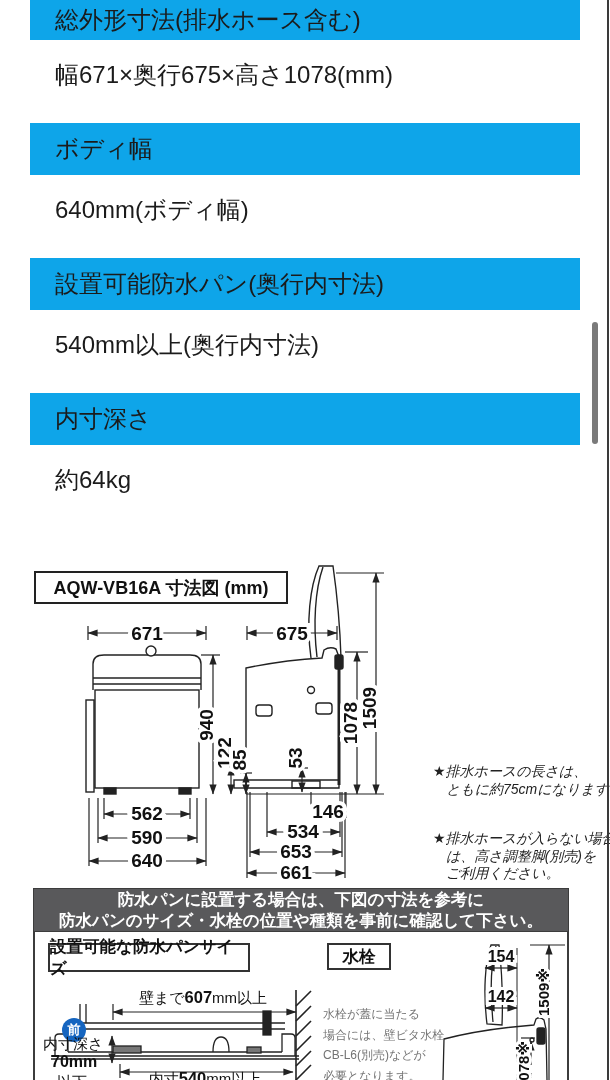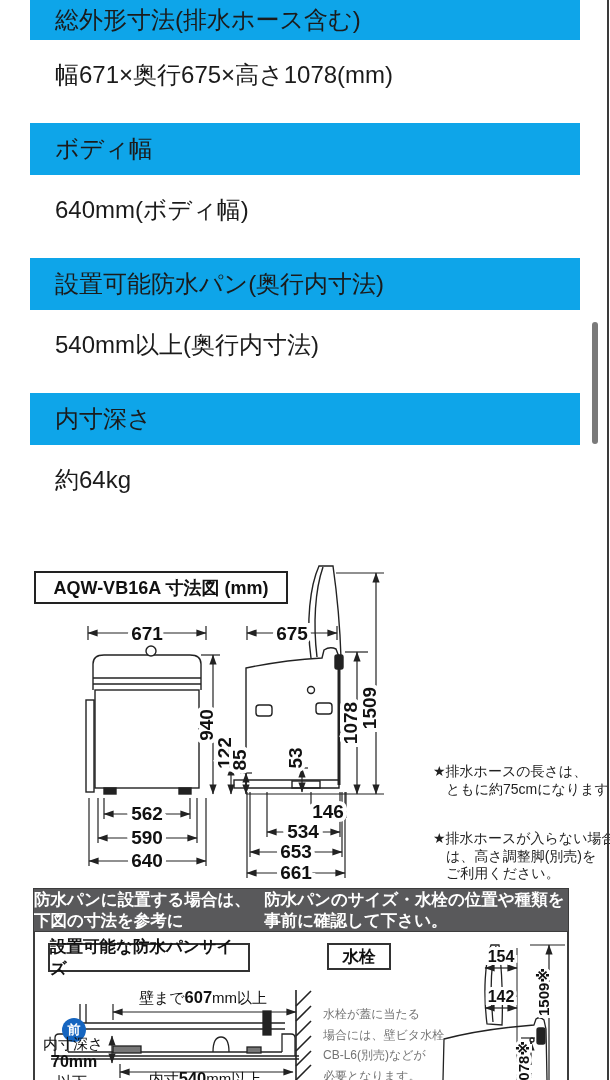--- a/index.html
+++ b/index.html
@@ -21,27 +21,27 @@
     margin-left:30px;width:550px;height:70px;box-sizing:border-box;
     display:flex;align-items:center;padding-left:25px;
     font-size:24px;color:#1b1b1b;background:#fff;
   }
   
   .figure{position:absolute;left:0;top:560px;width:554px;height:328px;}
   .figure svg{position:absolute;left:30px;top:0;}
   .fig-title{font-size:18px;font-weight:bold;fill:#111;}
   .dim-num{font-size:19px;font-weight:bold;fill:#111;stroke:#fff;stroke-width:8px;paint-order:stroke;}
   .note{position:absolute;width:165px;font-size:14px;line-height:17.5px;color:#222;}
-  .note div{white-space:nowrap;}
+  .note div{white-space:nowrap;font-style:italic;}
   .note div + div{padding-left:13px;}
   
   .pan{position:absolute;left:33px;top:888px;width:536px;}
   .pan-banner{
     height:44px;background:#59595b;border:1px solid #3c3c3c;box-sizing:border-box;
-    display:flex;flex-direction:row;justify-content:center;align-items:center;
+    display:flex;flex-direction:column;justify-content:center;align-items:center;
     color:#fff;font-weight:bold;font-size:16.5px;line-height:21px;
   }
   .pan-body{
     position:relative;height:148px;border-left:2px solid #3c3c3c;border-right:2px solid #3c3c3c;
     box-sizing:border-box;overflow:hidden;background:#fff;
   }
   .pan-body svg{position:absolute;left:0;top:0;}
   .box-label{
     position:absolute;border:2px solid #333;background:#fff;box-sizing:border-box;
     display:flex;align-items:center;justify-content:center;

